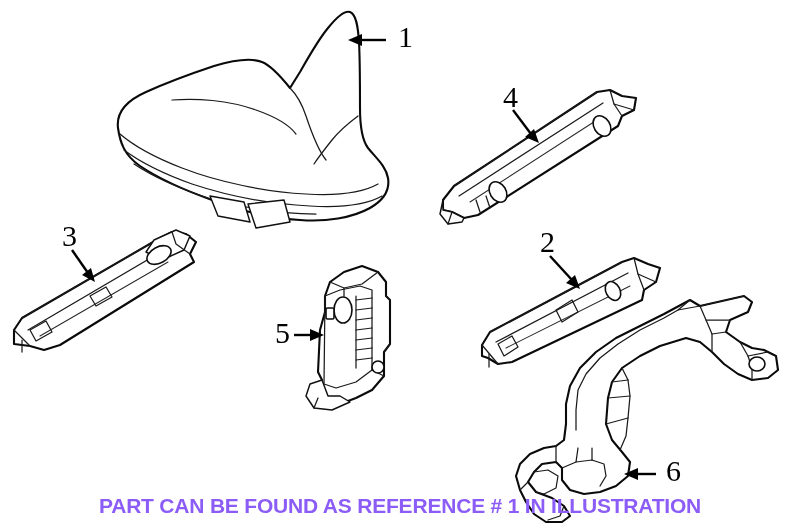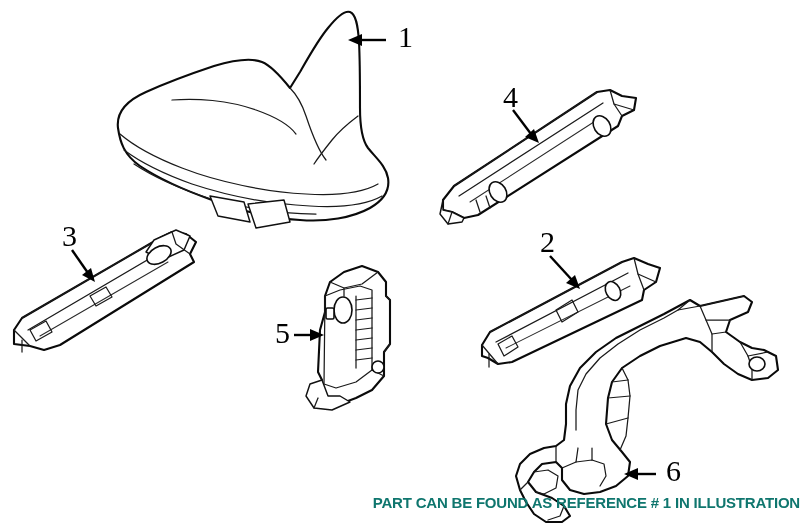--- a/index.html
+++ b/index.html
@@ -73,26 +73,26 @@
     font-size: 30px;
     font-weight: 400;
     fill: #000000;
     dominant-baseline: middle;
   }
   .footer-note {
     position: absolute;
     left: 0;
     right: 0;
     top: 494px;
-    text-align: right;
+    text-align: center;
     font-family: "Liberation Sans", sans-serif;
-    font-size: 15px;
+    font-size: 21px;
     font-weight: bold;
     letter-spacing: -0.2px;
-    color: #0f766e;
+    color: #8b5cf6;
     white-space: nowrap;
     pointer-events: none;
   }
 </style>
 </head>
 <body>
 
 <div id="diagram-root">
 
   <svg id="parts-svg" viewBox="0 0 800 525" xmlns="http://www.w3.org/2000/svg">

